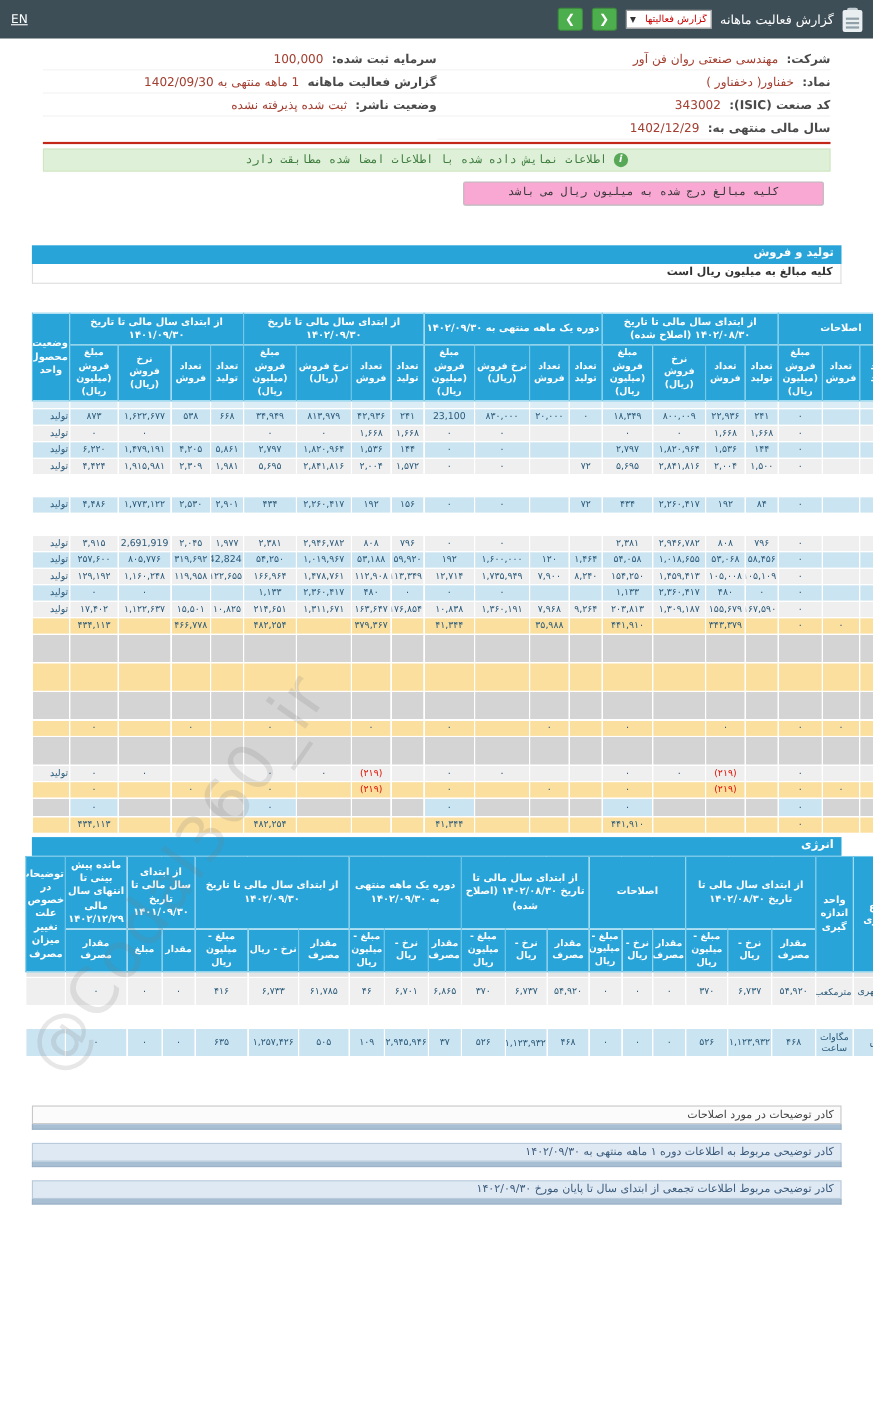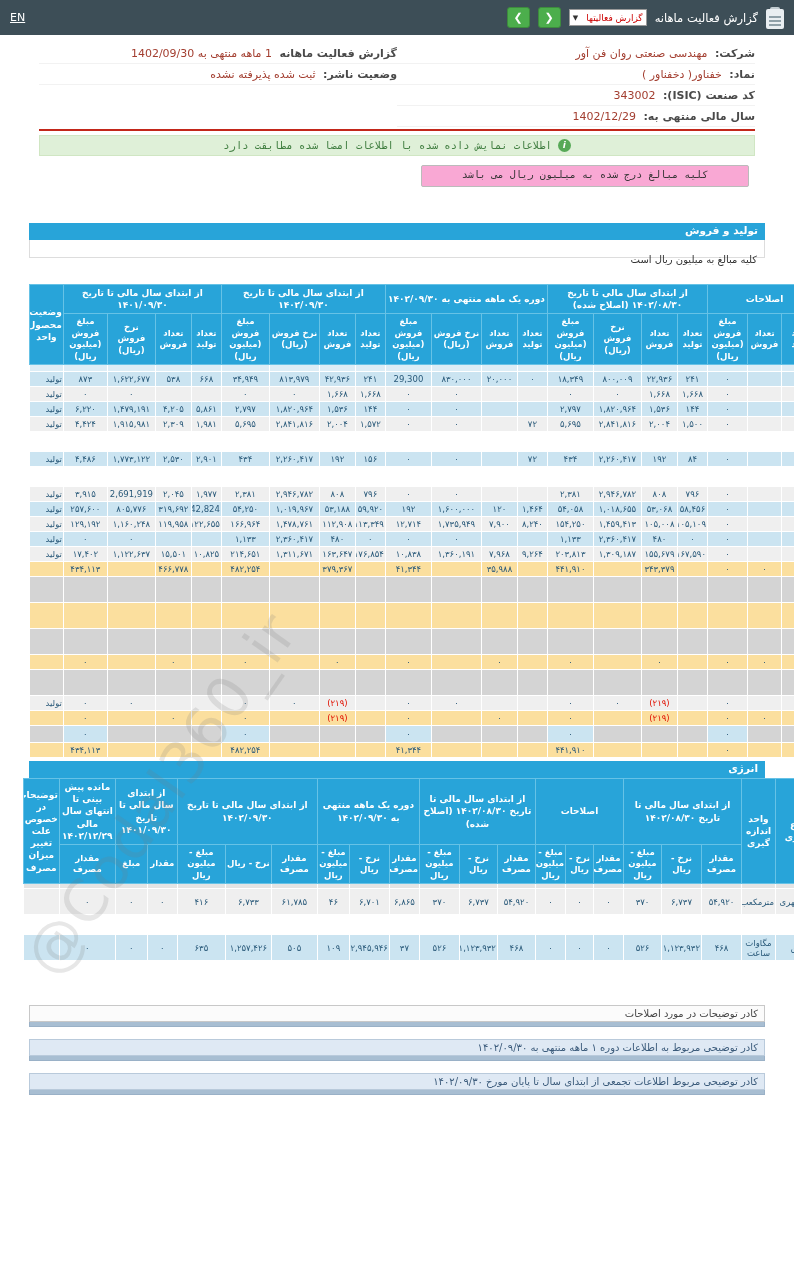--- a/index.html
+++ b/index.html
@@ -31,21 +31,21 @@
   .redline { border-top:2px solid #c3271a; margin:2px 39px 0 39px; }
 
   .notice { margin:4px 39px 0 39px; height:21px; background:#dff0d8; border:1px solid #d0e6c3; display:flex; align-items:center; justify-content:center; gap:6px; }
   .notice .txt { color:#3f7d3f; font-size:10.5px;font-family:Liberation Mono, monospace; }
   .info-ico { width:13px; height:13px; border-radius:50%; background:#57a957; color:#fff; font-size:9px; font-weight:bold; text-align:center; line-height:13px; font-style:italic; }
 
   .unit-btn { margin:9px 45px 0 0; width:328px; height:22px; background:#f9a8d4; border:1px solid #bbb; border-radius:2px; font-size:10px; color:#333; text-align:center; line-height:20px; cursor:pointer;font-family:Liberation Mono, monospace; }
 
   
   .section-bar { margin:0 29px; height:17px; background:#28a4d9; color:#fff; font-size:10.5px; font-weight:bold; padding:1px 7px 0 0; }
-  .sec-note { margin:0 29px; height:18px; border:1px solid #ddd; border-top:none; font-size:10px; font-weight:normal; color:#333; padding:14px 7px 0 0; background:#fff; }
+  .sec-note { margin:0 29px; height:18px; border:1px solid #ddd; border-top:none; font-size:10px; font-weight:bold; color:#333; padding:2px 7px 0 0; background:#fff; }
 
   
   .tbl-wrap { width:794px; overflow:hidden; margin-top:26px; }
   .tbl-wrap.energy { margin-top:0; }
   table.datatbl { border-collapse:collapse; table-layout:fixed; direction:rtl; }
   #prod-table { width:792px; margin-right:-28px; }
   #energy-table { width:790px; margin-right:-26px; }
   .datatbl th { background:#28a4d9; color:#fff; border:1px solid #66c2e6; font-size:8.5px; font-weight:bold; padding:2px 1px; overflow:hidden; line-height:1.35; }
   .datatbl th.grp { font-size:9px; }
   .datatbl td { border:1px solid #fff; font-size:8.5px; color:#2a5a7a; text-align:center; padding:1px; height:15px; overflow:hidden; white-space:nowrap; }
@@ -110,20 +110,24 @@
       <div class="info-row">
         <span class="lbl">کد صنعت (ISIC):</span>
         <span class="val">343002</span>
       </div>
       <div class="info-row">
         <span class="lbl">سال مالی منتهی به:</span>
         <span class="val">1402/12/29</span>
       </div>
     </div>
     <div class="info-col">
+      <div class="info-row">
+        <span class="lbl">سرمایه ثبت شده:</span>
+        <span class="val">100,000</span>
+      </div>
       <div class="info-row">
         <span class="lbl">گزارش فعالیت ماهانه</span>
         <span class="val">1 ماهه منتهی به 1402/09/30</span>
       </div>
       <div class="info-row">
         <span class="lbl">وضعیت ناشر:</span>
         <span class="val">ثبت شده پذیرفته نشده</span>
       </div>
     </div>
   </div>
@@ -223,21 +227,21 @@
           <td></td>
           <td></td>
           <td>۰</td>
           <td>۲۴۱</td>
           <td>۲۲,۹۳۶</td>
           <td>۸۰۰,۰۰۹</td>
           <td>۱۸,۳۴۹</td>
           <td>۰</td>
           <td>۲۰,۰۰۰</td>
           <td>۸۳۰,۰۰۰</td>
-          <td>29,300</td>
+          <td>23,100</td>
           <td>۲۴۱</td>
           <td>۴۲,۹۳۶</td>
           <td>۸۱۳,۹۷۹</td>
           <td>۳۴,۹۴۹</td>
           <td>۶۶۸</td>
           <td>۵۳۸</td>
           <td>۱,۶۲۲,۶۷۷</td>
           <td>۸۷۳</td>
           <td class="st">تولید</td>
         </tr>

